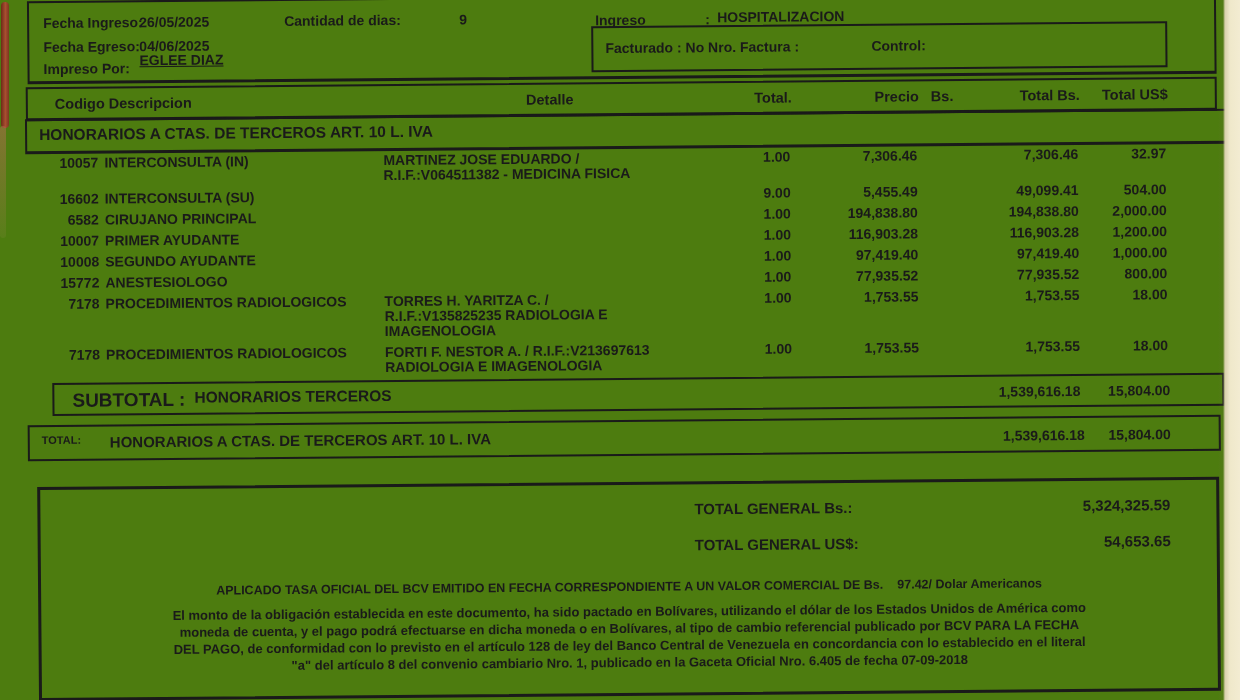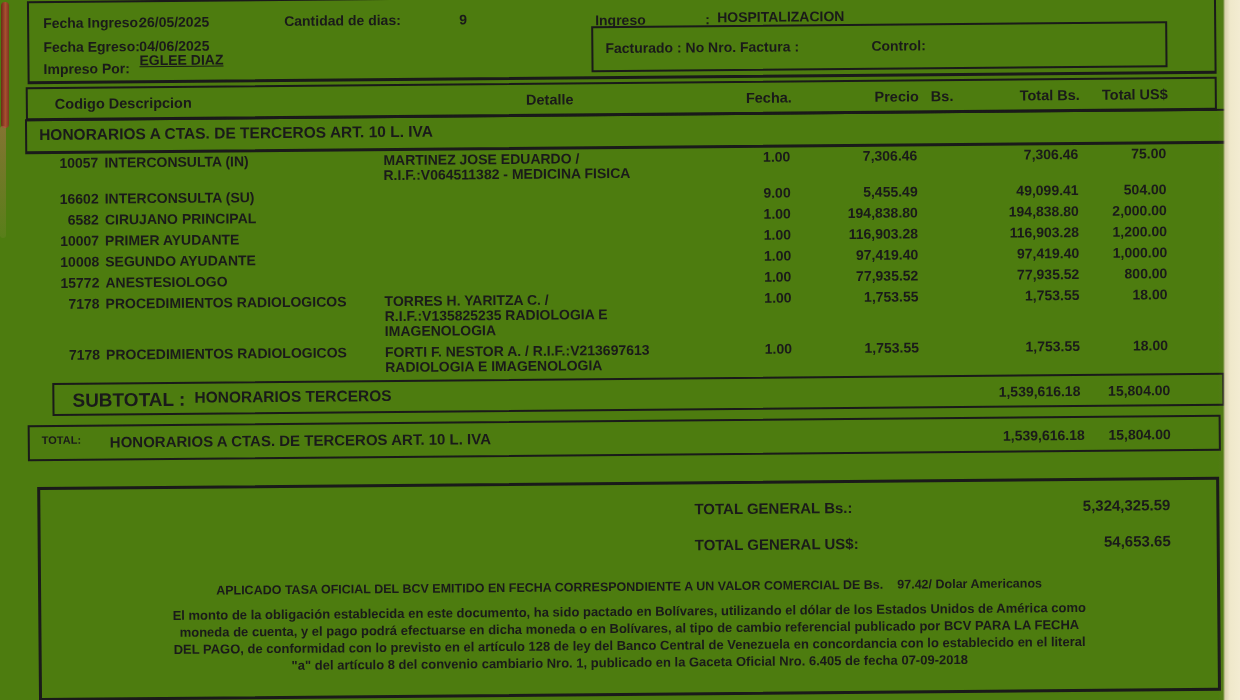--- a/index.html
+++ b/index.html
@@ -103,21 +103,21 @@
       <div class="facturado-box">
         <span style="left:12px;">Facturado : No Nro. Factura :</span>
         <span style="left:278px;">Control:</span>
       </div>
     </div>
 
     <div class="abs thead-box">
       <div class="thead-grid">
         <div class="th-codigo">Codigo Descripcion</div>
         <div class="th-detalle">Detalle</div>
-        <div class="th-right">Fecha.</div>
+        <div class="th-right">Total.</div>
         <div class="th-right">Precio</div>
         <div class="th-split">
           <span>Bs.</span>
           <span>Total Bs.</span>
         </div>
         <div class="th-right">Total US$</div>
       </div>
     </div>
 
     <div class="abs section-box">
@@ -126,21 +126,21 @@
 
     <div class="abs rows" id="rows">
         <div class="row">
           <div class="cell c-codigo">10057</div>
           <div class="cell c-desc">INTERCONSULTA (IN)</div>
           <div class="cell c-detalle">MARTINEZ JOSE EDUARDO /
 R.I.F.:V064511382 - MEDICINA FISICA</div>
           <div class="cell c-cant">1.00</div>
           <div class="cell c-precio">7,306.46</div>
           <div class="cell c-totalbs">7,306.46</div>
-          <div class="cell c-totalusd">75.00</div>
+          <div class="cell c-totalusd">32.97</div>
         </div>
         <div class="row">
           <div class="cell c-codigo">16602</div>
           <div class="cell c-desc">INTERCONSULTA (SU)</div>
           <div class="cell c-detalle"></div>
           <div class="cell c-cant">9.00</div>
           <div class="cell c-precio">5,455.49</div>
           <div class="cell c-totalbs">49,099.41</div>
           <div class="cell c-totalusd">504.00</div>
         </div>

